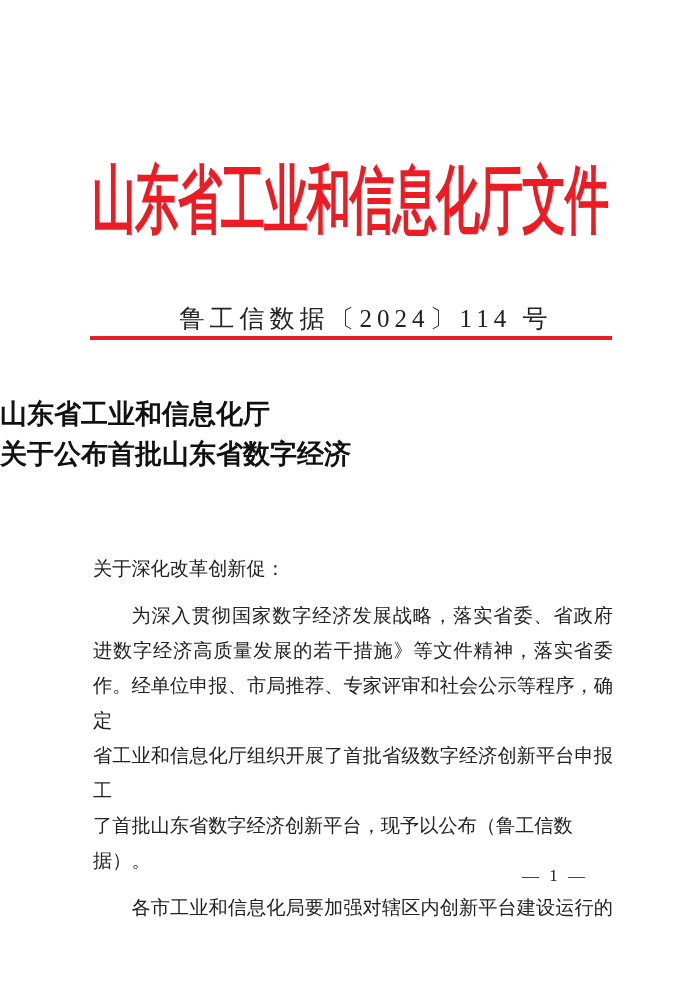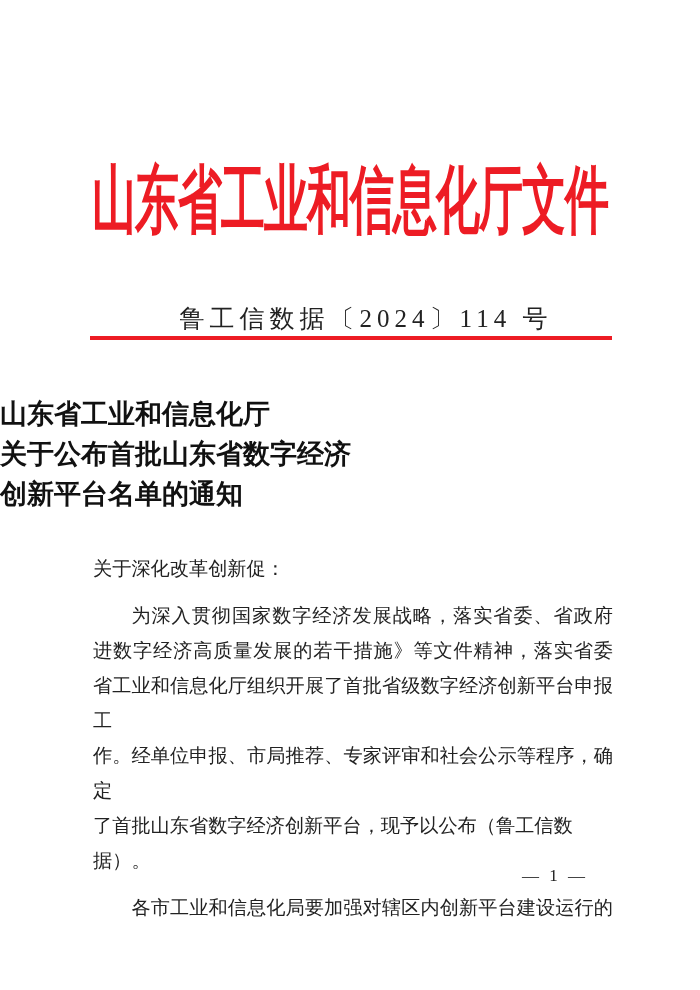--- a/index.html
+++ b/index.html
@@ -107,28 +107,27 @@
     <span class="banner-text">山东省工业和信息化厅文件</span>
   </div>
 
   <div class="doc-number">鲁工信数据〔2024〕114 号</div>
 
   <div class="red-rule"></div>
 
   <div class="title">
     <div class="title-line">山东省工业和信息化厅</div>
     <div class="title-line">关于公布首批山东省数字经济</div>
-    <div class="title-line">创新平台名单的通知</div>
   </div>
 
   <div class="body-block">
     <div class="body-line">关于深化改革创新促：</div>
     <div class="body-line j indent">为深入贯彻国家数字经济发展战略，落实省委、省政府</div>
     <div class="body-line j">进数字经济高质量发展的若干措施》等文件精神，落实省委</div>
+    <div class="body-line j">作。经单位申报、市局推荐、专家评审和社会公示等程序，确定</div>
     <div class="body-line j">省工业和信息化厅组织开展了首批省级数字经济创新平台申报工</div>
-    <div class="body-line j">作。经单位申报、市局推荐、专家评审和社会公示等程序，确定</div>
     <div class="body-line">了首批山东省数字经济创新平台，现予以公布（鲁工信数据）。</div>
     <div class="body-line j indent">各市工业和信息化局要加强对辖区内创新平台建设运行的</div>
   </div>
 
   <div class="footer">— 1 —</div>
 
 </div>
 
 </body></html>

